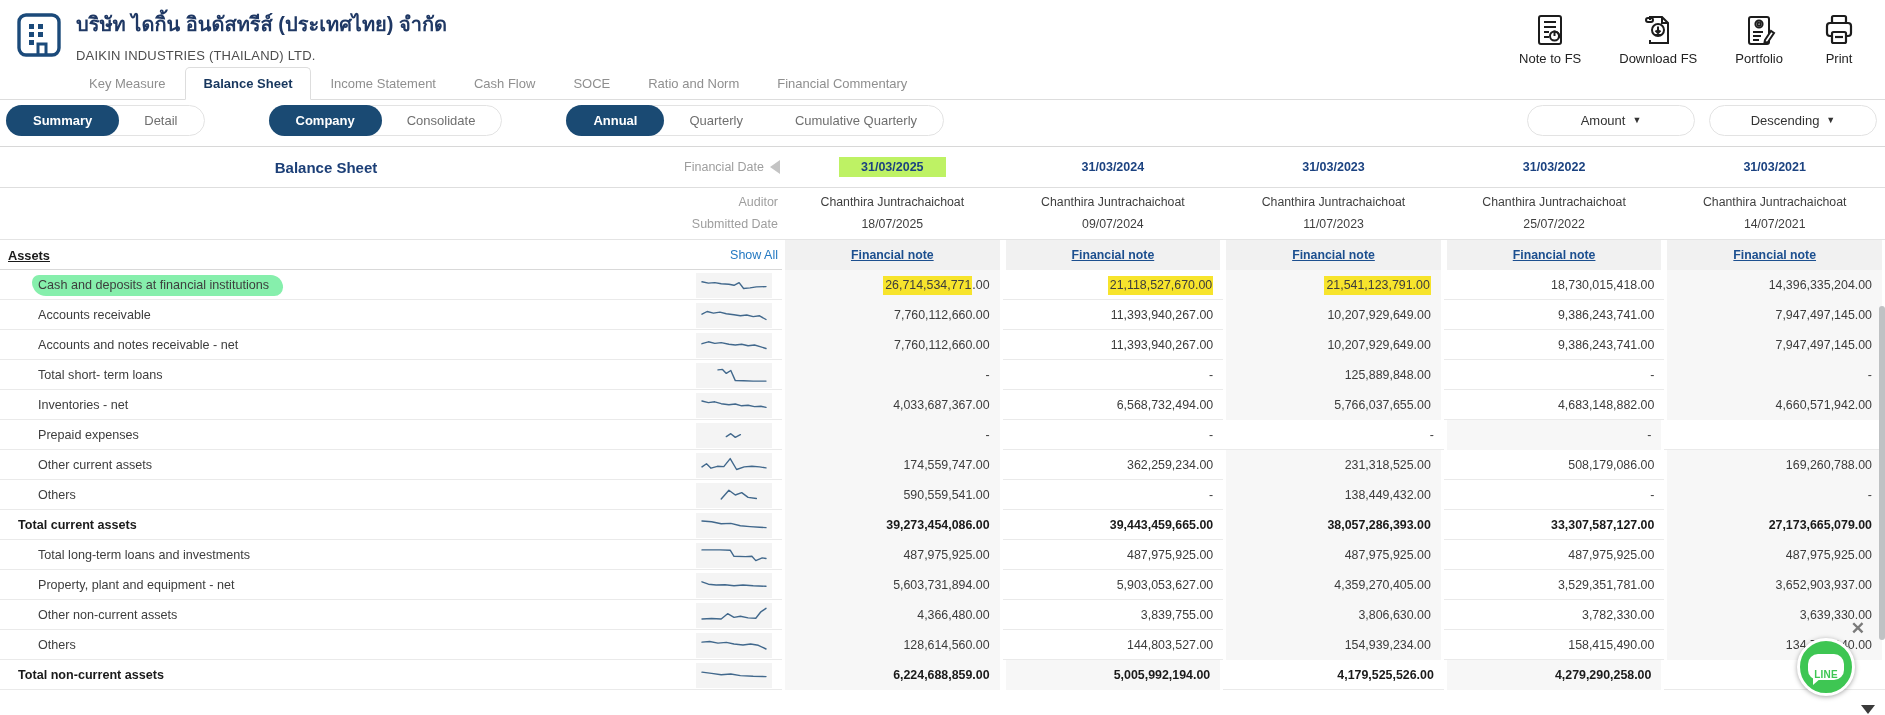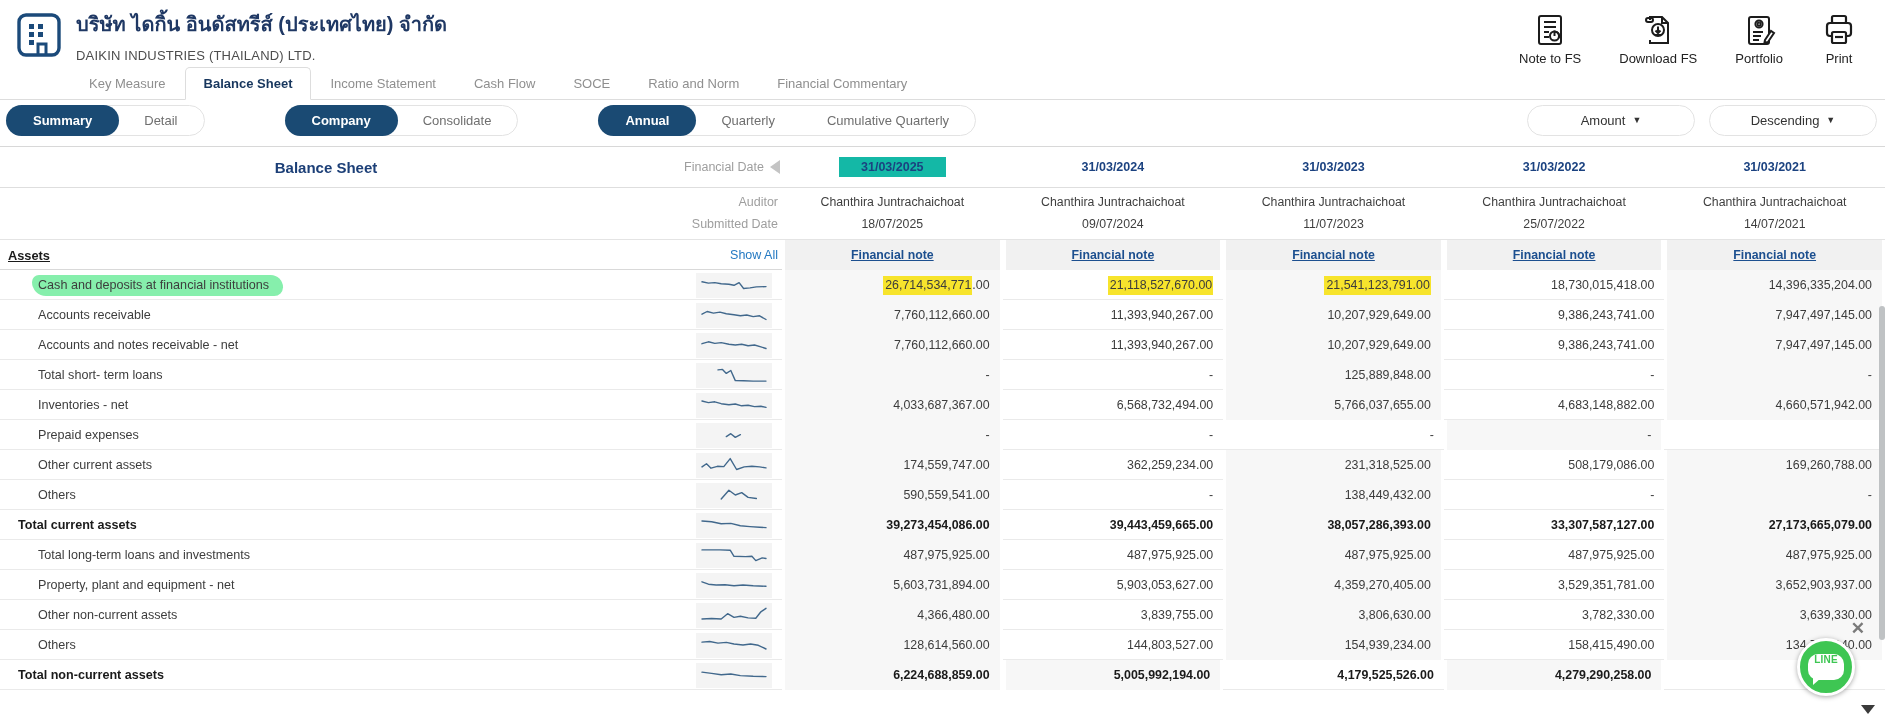--- a/index.html
+++ b/index.html
@@ -21,41 +21,41 @@
 
   
   .tab-bar { display:flex; align-items:flex-end; height:34px; border-bottom:1px solid #ddd; padding-left:70px; }
   .tab { font-size:13px; color:#8f8f8f; padding:8px 18px; cursor:pointer; position:relative; bottom:-1px;
     border:1px solid transparent; white-space:nowrap; }
   .tab.active { background:#fff; border:1px solid #ddd; border-bottom:1px solid #fff;
     border-radius:5px 5px 0 0; color:#17365d; font-weight:bold; }
 
   
   .filter-bar { display:flex; align-items:center; height:40px; padding:0 8px 0 6px; }
-  .filter-groups { display:flex; gap:80px;align-items:flex-end; }
+  .filter-groups { display:flex; gap:64px;align-items:flex-end; }
   .pill-group { display:inline-flex; border:1px solid #e3e3e3; border-radius:999px; background:#fff; }
   .pill { font-size:13px; border:none; background:transparent; color:#6f6f6f; padding:7px 26px;
     border-radius:999px; cursor:pointer; font-family:inherit; white-space:nowrap; }
   .pill.active { background:#1a4a73; color:#fff; font-weight:bold; margin:-1px; padding:8px 27px; }
   .filter-right { margin-left:auto; display:flex; gap:14px; }
   .dropdown-pill { display:inline-flex; align-items:center; justify-content:center; gap:7px;
     border:1px solid #e3e3e3; border-radius:999px; background:#fff; font-size:13px; color:#333;
     padding:7px 10px; width:168px; cursor:pointer; font-family:inherit; }
   .caret { font-size:9px; color:#333; }
 
   
   .grid { display:grid; grid-template-columns:652px 130px repeat(5, 1fr); align-items:center; }
   .sheet { margin-top:6px; }
   .sheet-header { height:42px; border-top:1px solid #d8d8d8; border-bottom:1px solid #dedede; }
   .sheet-title { text-align:center; font-size:15px; font-weight:bold; color:#1c3f77; }
   .fin-date { text-align:right; font-size:12.5px; color:#9e9e9e; white-space:nowrap; padding-right:2px; }
   .tri-left { display:inline-block; width:0; height:0; border-top:7px solid transparent;
     border-bottom:7px solid transparent; border-right:10px solid #c4c4c4; vertical-align:middle; margin-left:6px; cursor:pointer; }
   .date-cell { text-align:center; font-size:12.5px; font-weight:bold; color:#1b4280; cursor:pointer; }
-  .date-hl { background:#14b8a6; padding:3px 22px; }
+  .date-hl { background:#bef264; padding:3px 22px; }
 
   .auditor-row { height:52px; border-bottom:1px solid #e4e4e4; }
   .auditor-meta { text-align:right; font-size:12.5px; color:#9e9e9e; line-height:1.7; padding-right:4px; }
   .auditor-cell { text-align:center; font-size:12.3px; color:#3f3f3f; line-height:1.75; }
 
   .section-row { height:30px; border-bottom:1px solid #d9d9d9; }
   .section-label { font-size:12.8px; font-weight:bold; color:#1a1a1a; text-decoration:underline; padding-left:8px; }
   .show-all { text-align:right; font-size:12.5px; color:#2479c2; padding-right:4px; cursor:pointer; }
   .note-cell { text-align:center; height:30px; display:flex; align-items:center; justify-content:center;
     background:#f1f1f1; border-left:3px solid #fff; border-right:3px solid #fff; }
@@ -70,21 +70,21 @@
   .val.shade, .spark-shade { background:#f7f7f7; border-left:3px solid #fff; border-right:3px solid #fff; }
   .val-hl { background:#f7e42c; padding:2px 1px 3px 2px; }
   .spark-cell { display:flex; justify-content:flex-end; padding-right:10px; }
   .spark-box { width:76px; height:25px; background:#f4f4f4; display:flex; align-items:center; justify-content:center; }
 
   
   .line-badge { position:absolute; right:30px; bottom:19px; width:58px; height:58px; border-radius:50%;
     background:#3ec653; border:3px solid #fff; box-shadow:0 1px 5px rgba(0,0,0,.35);
     display:flex; align-items:center; justify-content:center; cursor:pointer; }
   .line-bubble { width:36px; height:26px; background:#fff; border-radius:10px; position:relative;
-    display:flex; align-items:flex-start; justify-content:center; }
+    display:flex; align-items:flex-end; justify-content:center; }
   .line-bubble:after { content:""; position:absolute; left:5px; bottom:-5px; width:0; height:0;
     border-top:7px solid #fff; border-right:8px solid transparent; }
   .line-text { font-size:10px; font-weight:bold; color:#3ec653; letter-spacing:.2px; }
   .close-x { position:absolute; right:20px; bottom:76px; font-size:17px; font-weight:bold; color:#7a7a7a; cursor:pointer; }
   .scroll-thumb { position:absolute; right:0; top:306px; width:6px; height:334px; background:#bfc2c4; border-radius:3px; cursor:pointer; }
   .scroll-arrow { position:absolute; right:10px; bottom:1px; width:0; height:0; cursor:pointer;
     border-left:7px solid transparent; border-right:7px solid transparent; border-top:9px solid #3a3a3a; }
 </style>
 </head>
 <body>

